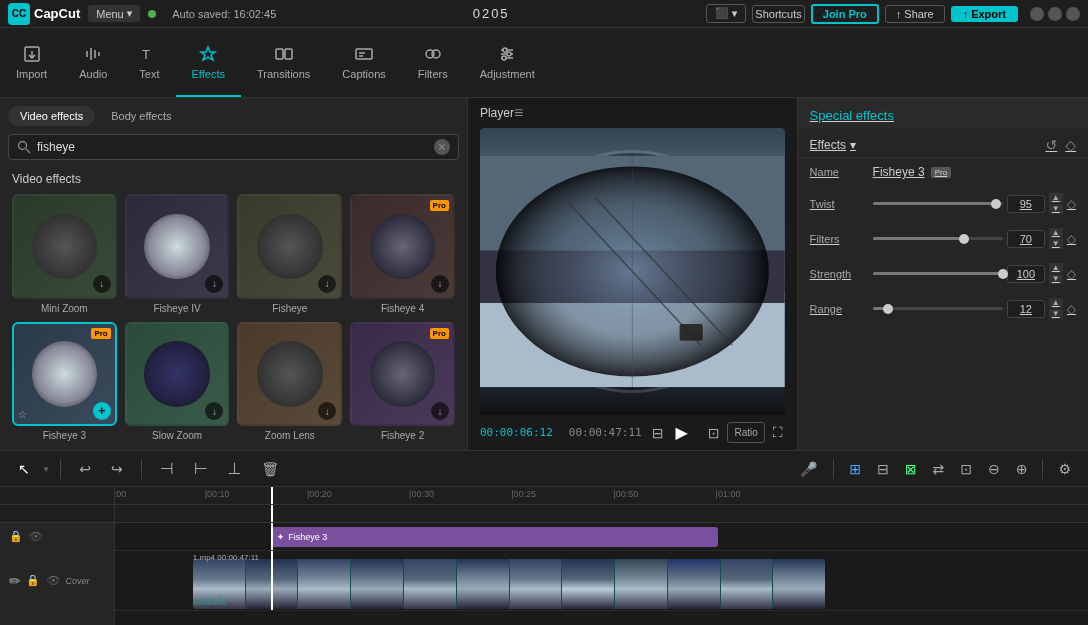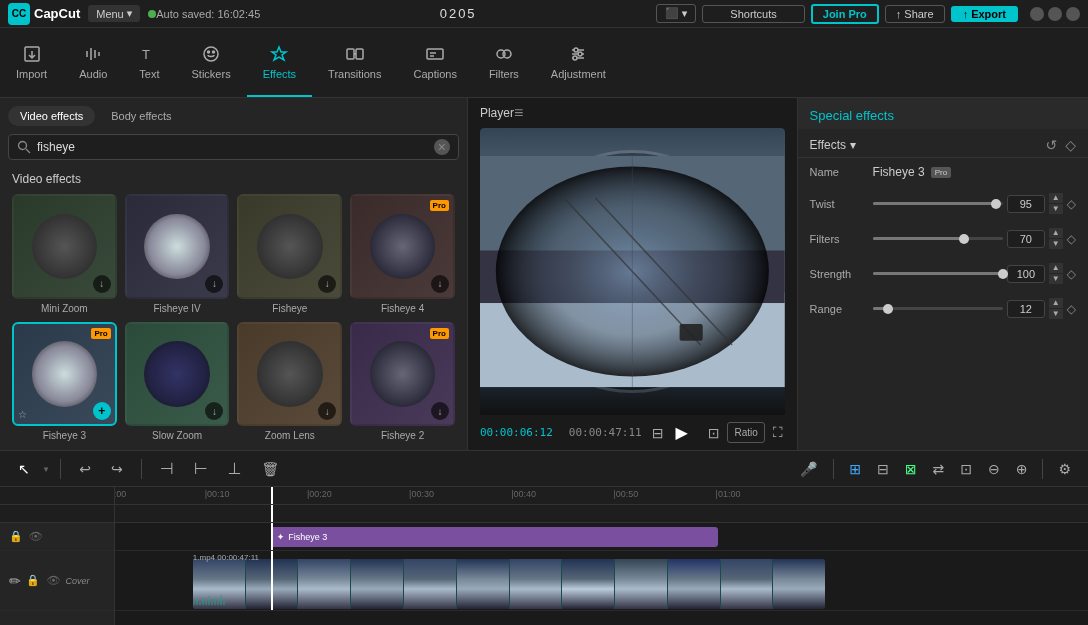--- a/index.html
+++ b/index.html
@@ -3,26 +3,26 @@
   <meta charset="utf-8">
   <style>
     * { box-sizing: border-box; margin: 0; padding: 0; }
     body { background: #1a1a1a; color: #ccc; font-family: 'Segoe UI', Arial, sans-serif; font-size: 12px; width: 1088px; height: 625px; overflow: hidden; }
     
     
     #topbar { display: flex; align-items: center; height: 28px; background: #1e1e1e; border-bottom: 1px solid #333; padding: 0 8px; gap: 8px; }
     #topbar .logo { display: flex; align-items: center; gap: 4px; font-weight: bold; color: #fff; font-size: 13px; }
     #topbar .logo-icon { width: 22px; height: 22px; background: #00c4cc; border-radius: 4px; display: flex; align-items: center; justify-content: center; font-size: 10px; font-weight: bold; color: #000; }
     #topbar .menu-btn { background: #333; border: none; color: #ccc; padding: 2px 8px; border-radius: 3px; cursor: pointer; font-size: 11px; display: flex; align-items: center; gap: 3px; }
-    #topbar .autosave { display: flex; align-items: center; gap: 0; font-size: 11px; color: #aaa; }
+    #topbar .autosave { display: flex; align-items: center; gap: 16px; font-size: 11px; color: #aaa; }
     #topbar .autosave .dot { width: 8px; height: 8px; border-radius: 50%; background: #4caf50; }
     #topbar .center-title { flex: 1; text-align: center; font-size: 13px; color: #ddd; letter-spacing: 2px; }
     #topbar .top-actions { display: flex; align-items: center; gap: 6px; }
     #topbar .monitor-btn { background: transparent; border: 1px solid #555; color: #ccc; padding: 2px 8px; border-radius: 3px; cursor: pointer; font-size: 11px; display: flex; align-items: center; gap: 3px; }
-    #topbar .shortcuts-btn { background: transparent; border: 1px solid #555; color: #ccc; padding: 2px 27px; border-radius: 3px; cursor: pointer; font-size: 11px; }
+    #topbar .shortcuts-btn { background: transparent; border: 1px solid #555; color: #ccc; padding: 2px 2px; border-radius: 3px; cursor: pointer; font-size: 11px; }
     #topbar .join-pro-btn { background: transparent; border: 2px solid #00c4cc; color: #00c4cc; padding: 2px 10px; border-radius: 3px; cursor: pointer; font-size: 11px; font-weight: bold; }
     #topbar .share-btn { background: transparent; border: 1px solid #555; color: #ccc; padding: 2px 10px; border-radius: 3px; cursor: pointer; font-size: 11px; display: flex; align-items: center; gap: 3px; }
     #topbar .export-btn { background: #00c4cc; border: none; color: #000; padding: 2px 12px; border-radius: 3px; cursor: pointer; font-size: 11px; font-weight: bold; display: flex; align-items: center; gap: 3px; }
     #topbar .win-btns { display: flex; gap: 4px; margin-left: 4px; }
     #topbar .win-btn { width: 14px; height: 14px; border-radius: 50%; border: none; cursor: pointer; font-size: 9px; display: flex; align-items: center; justify-content: center; color: transparent; background: #555; }
 
     
     #toolbar { display: flex; align-items: stretch; height: 70px; background: #1e1e1e; border-bottom: 1px solid #333; }
     .tool-item { display: flex; flex-direction: column; align-items: center; justify-content: center; gap: 4px; padding: 0 16px; cursor: pointer; color: #aaa; font-size: 11px; border-bottom: 2px solid transparent; }
     .tool-item.active { color: #00c4cc; border-bottom-color: #00c4cc; }
@@ -78,21 +78,21 @@
     #player-controls { display: flex; align-items: center; padding: 6px 12px; gap: 8px; }
     #player-controls .time-current { color: #00c4cc; font-size: 11px; font-family: monospace; }
     #player-controls .time-total { color: #888; font-size: 11px; font-family: monospace; }
     #player-controls .ctrl-btn { background: transparent; border: none; color: #aaa; cursor: pointer; font-size: 14px; padding: 2px; }
     #player-controls .play-btn { color: #fff; font-size: 16px; }
     .ctrl-spacer { flex: 1; }
     .player-right-controls { display: flex; gap: 6px; }
     .player-right-btn { background: transparent; border: 1px solid #555; color: #aaa; padding: 2px 6px; border-radius: 3px; cursor: pointer; font-size: 10px; }
 
     
-    #right-panel { width: 302px; background: #252525; border-left: 1px solid #333; display: flex; flex-direction: column; }
+    #right-panel { width: 302px; background: #252525; border-left: 1px solid #333; display: flex; flex-direction: column; text-decoration: underline; }
     #right-panel-header { padding: 10px 12px 6px; background: #2a2a2a; }
     #right-panel-header h3 { font-size: 13px; color: #00c4cc; font-weight: 500; }
     .details-header { display: flex; align-items: center; justify-content: space-between; padding: 8px 12px 4px; border-bottom: 1px solid #333; }
     .details-header .label { font-size: 12px; color: #ccc; display: flex; align-items: center; gap: 4px; }
     .details-header .actions { display: flex; gap: 8px; }
     .details-header .icon-btn { background: transparent; border: none; color: #888; cursor: pointer; font-size: 14px; }
 
     .param-row { display: flex; align-items: center; padding: 7px 12px; gap: 8px; }
     .param-label { width: 55px; font-size: 11px; color: #aaa; flex-shrink: 0; }
     .param-value-row { display: flex; align-items: center; gap: 4px; flex: 1; }
@@ -173,29 +173,20 @@
     <svg viewBox="0 0 20 20" fill="none" stroke="currentColor" stroke-width="1.5">
         <path d="M8 4v12M12 6v8M4 7v6M16 8v4"></path>
       </svg>
     <span>Audio</span>
   </div>
   <div class="tool-item">
     <svg viewBox="0 0 20 20" fill="currentColor">
         <text x="3" y="15" font-size="13" fill="currentColor" stroke="none">T</text>
       </svg>
     <span>Text</span>
-  </div>
-  <div class="tool-item">
-    <svg viewBox="0 0 20 20" fill="none" stroke="currentColor" stroke-width="1.5">
-        <circle cx="10" cy="10" r="7"></circle>
-        <path d="M7 11c0 2 6 2 6 0"></path>
-        <circle cx="7.5" cy="8" r="1" fill="currentColor"></circle>
-        <circle cx="12.5" cy="8" r="1" fill="currentColor"></circle>
-      </svg>
-    <span>Stickers</span>
   </div>
   <div class="tool-item active">
     <svg viewBox="0 0 20 20" fill="none" stroke="currentColor" stroke-width="1.5">
         <path d="M10 3 L12 8 L17 8 L13 11 L15 16 L10 13 L5 16 L7 11 L3 8 L8 8 Z"></path>
       </svg>
     <span>Effects</span>
   </div>
   <div class="tool-item">
     <svg viewBox="0 0 20 20" fill="none" stroke="currentColor" stroke-width="1.5">
         <rect x="2" y="5" width="7" height="10" rx="1"></rect>
@@ -521,21 +512,21 @@
       </div>
     </div>
 
     <div id="timeline-tracks">
 
       <div id="timeline-ruler">
         <span class="ruler-label" style="left:0%;">00:00</span>
         <span class="ruler-label" style="left:10.5%;">|00:10</span>
         <span class="ruler-label" style="left:21%;">|00:20</span>
         <span class="ruler-label" style="left:31.5%;">|00:30</span>
-        <span class="ruler-label" style="left:42%;">|00:40</span>
+        <span class="ruler-label" style="left:42%;">|00:25</span>
         <span class="ruler-label" style="left:52.5%;">|00:50</span>
         <span class="ruler-label" style="left:63%;">|01:00</span>
 
         <div style="position:absolute;top:0;left:16%;width:2px;height:100%;background:#fff;z-index:10;"></div>
       </div>
 
       <div style="height:18px;background:#1e1e1e;border-bottom:1px solid #333;position:relative;">
         <div style="position:absolute;top:0;left:16%;width:2px;height:100%;background:#fff;z-index:10;"></div>
       </div>
 

